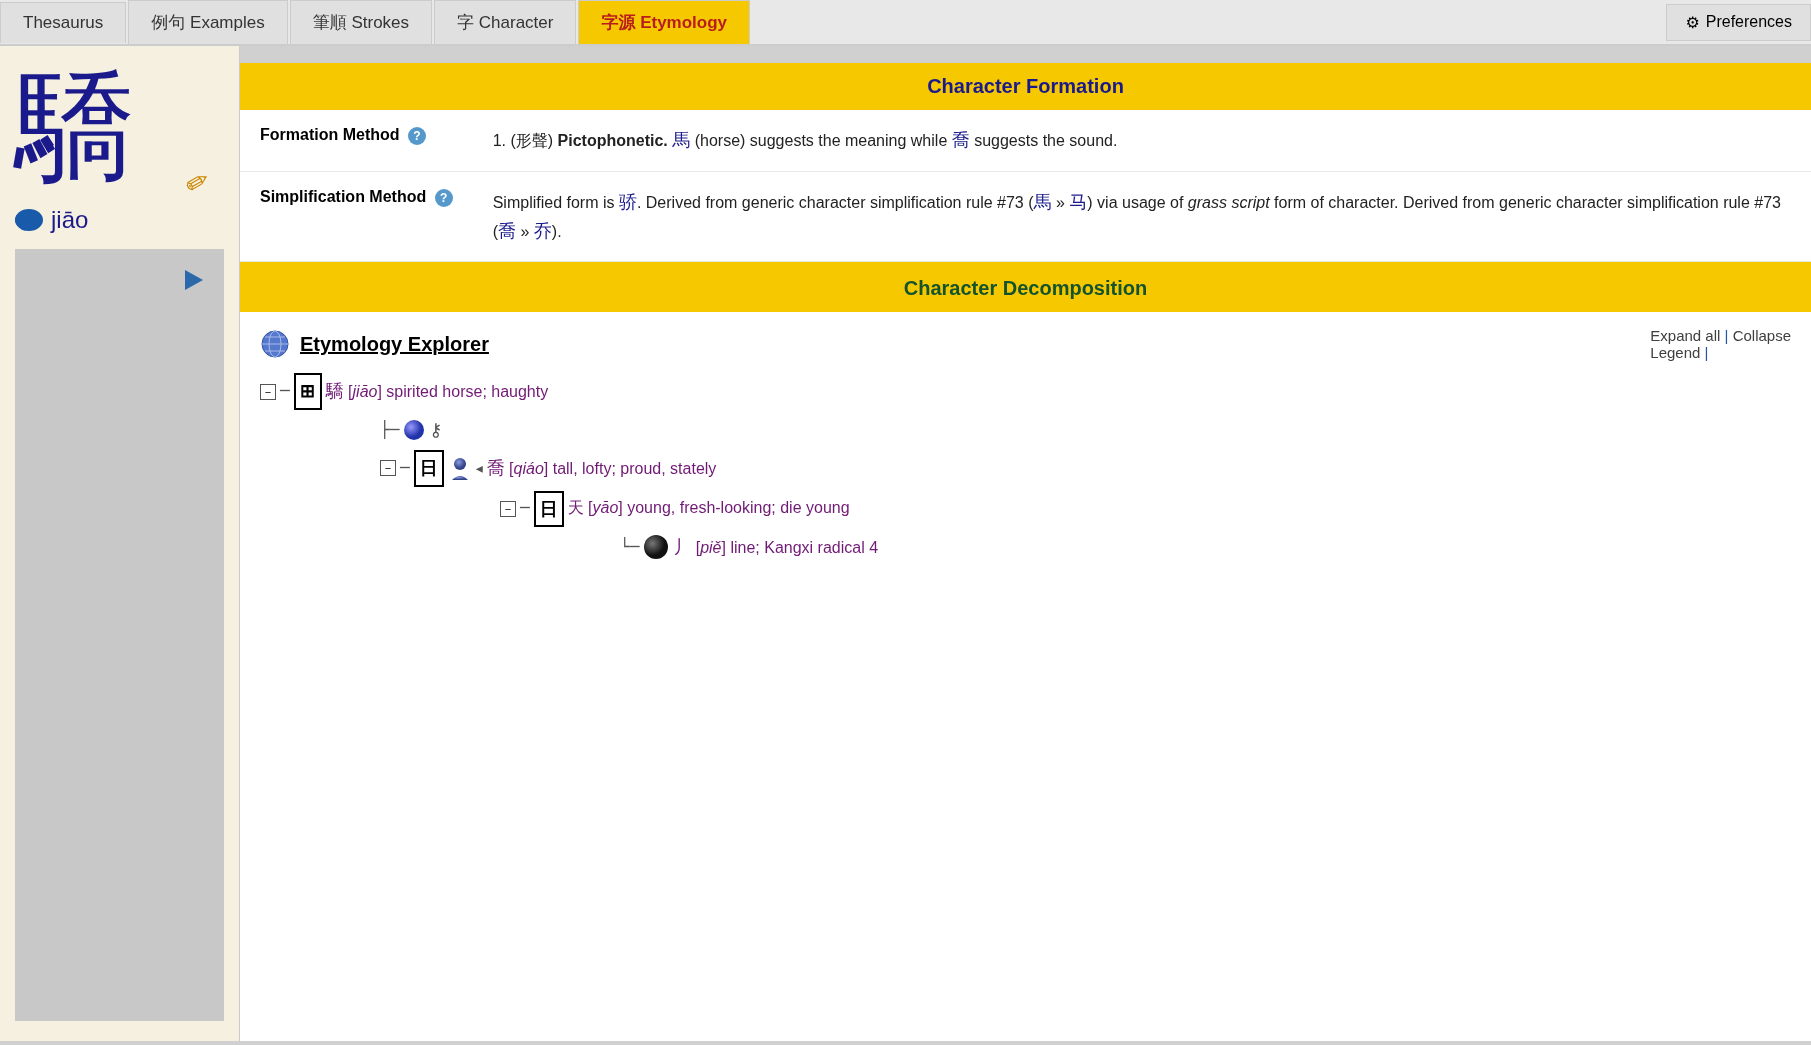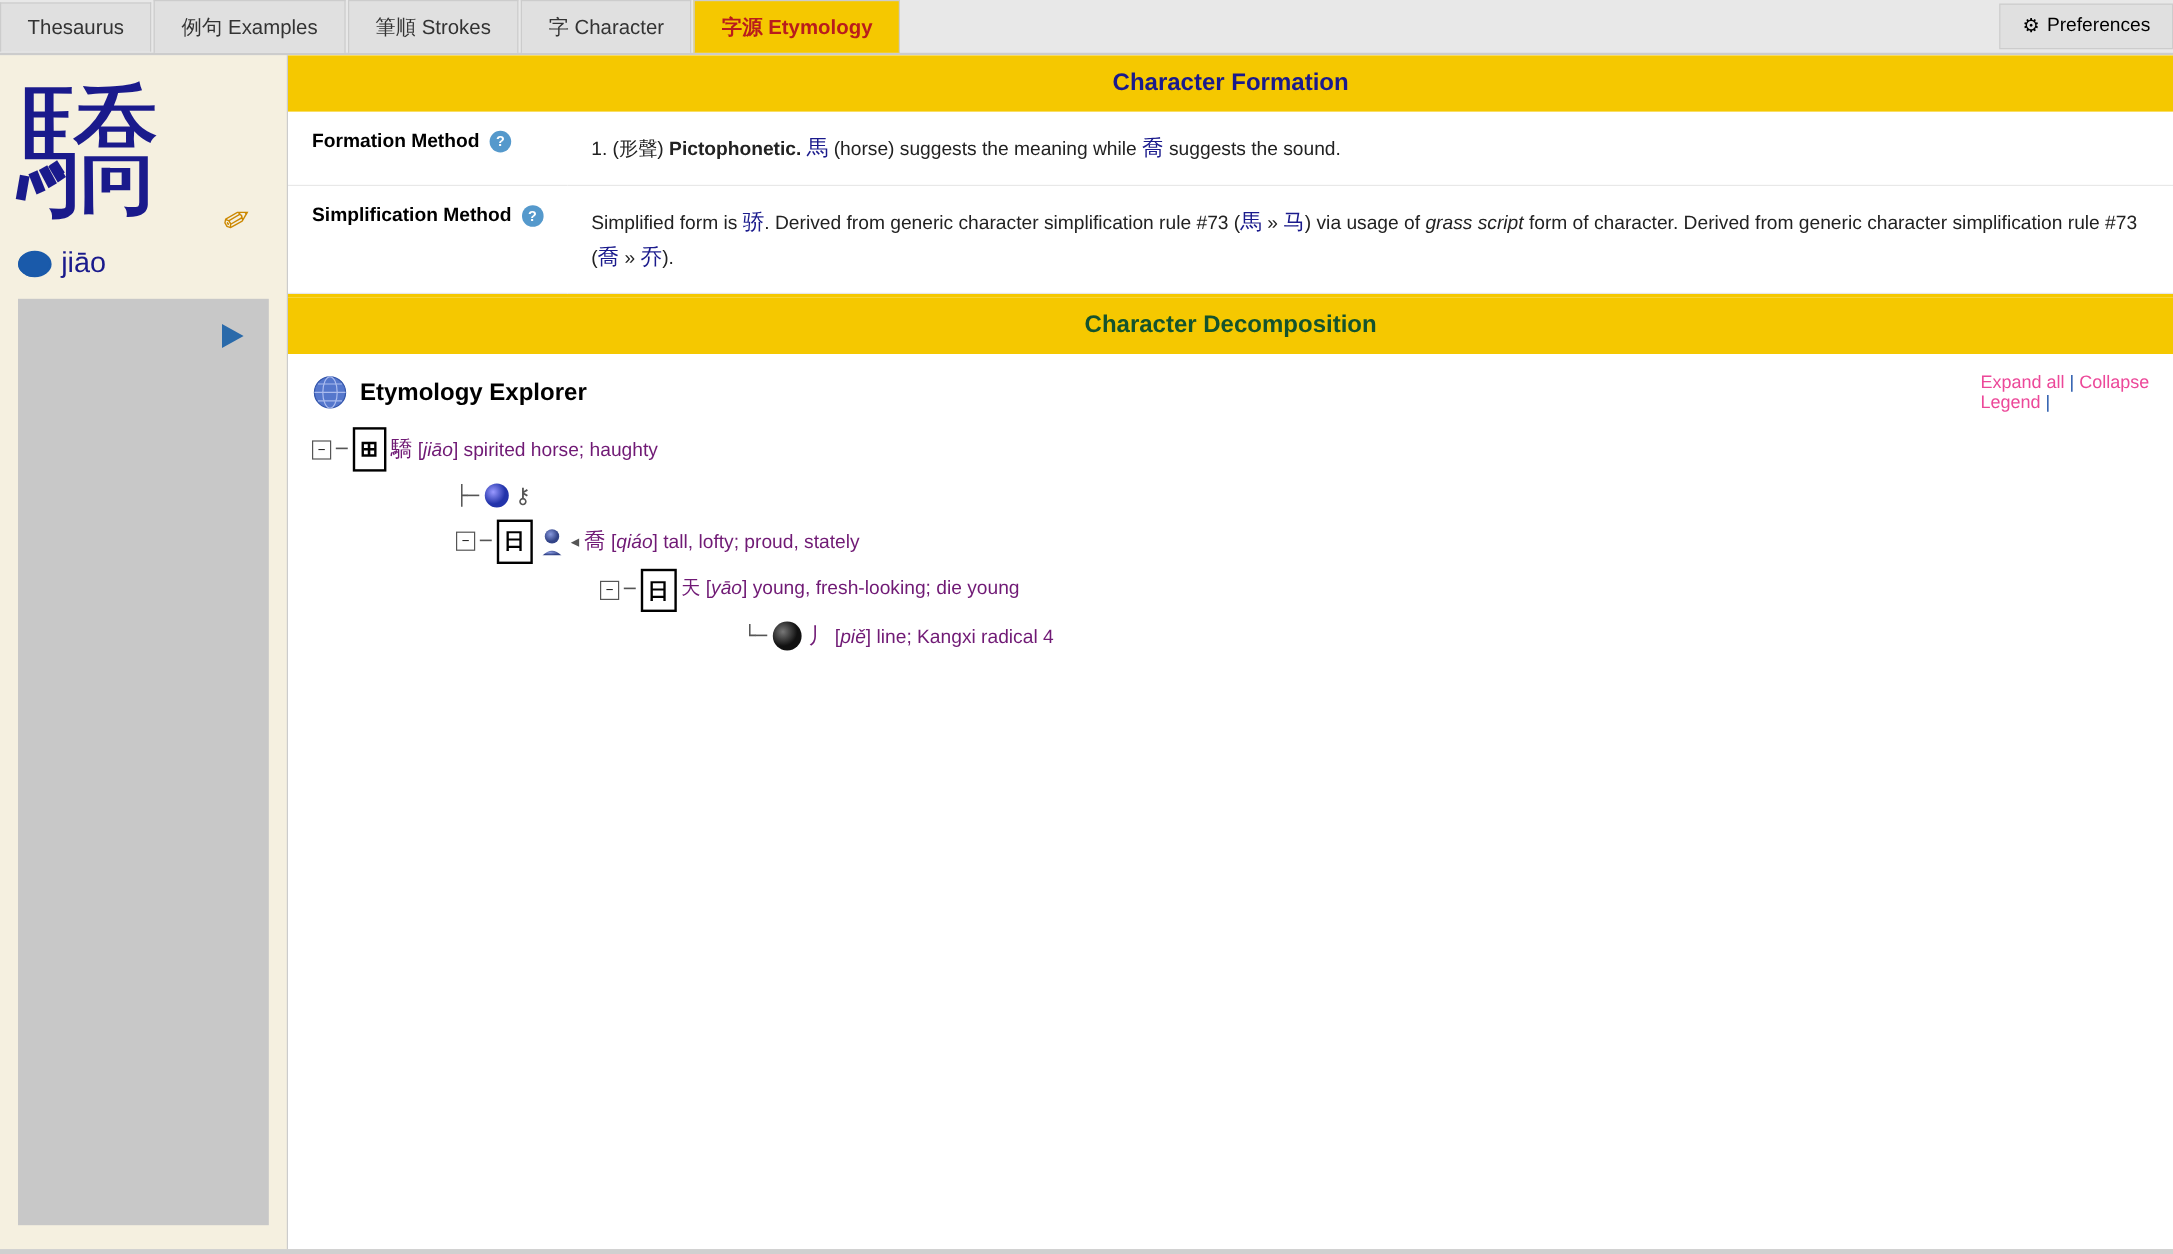--- a/index.html
+++ b/index.html
@@ -106,20 +106,21 @@
       justify-content: center;
       cursor: pointer;
       color: #2a6aaa;
     }
 
     
     .right-panel {
       flex: 1;
       background: #fff;
       overflow-y: auto;
+      margin-top: 17px;
     }
 
     
     .section-header {
       background: #f5c800;
       padding: 12px 20px;
       font-size: 20px;
       font-weight: bold;
       color: #1a1a8c;
       text-align: center;
@@ -191,31 +192,32 @@
       justify-content: space-between;
       margin-bottom: 12px;
     }
     .explorer-title {
       display: flex;
       align-items: center;
       gap: 10px;
       font-size: 20px;
       font-weight: bold;
       color: #000;
+      text-decoration: underline;
     }
     .globe-icon {
       width: 30px;
       height: 30px;
     }
     .explorer-links {
       font-size: 15px;
       color: #2255aa;
     }
     .explorer-links a {
-      color: #ec4899;
+      color: #404040;
       text-decoration: none;
       cursor: pointer;
     }
 
     
     .tree-container {
       font-size: 16px;
       line-height: 1.8;
     }
     .tree-row {

